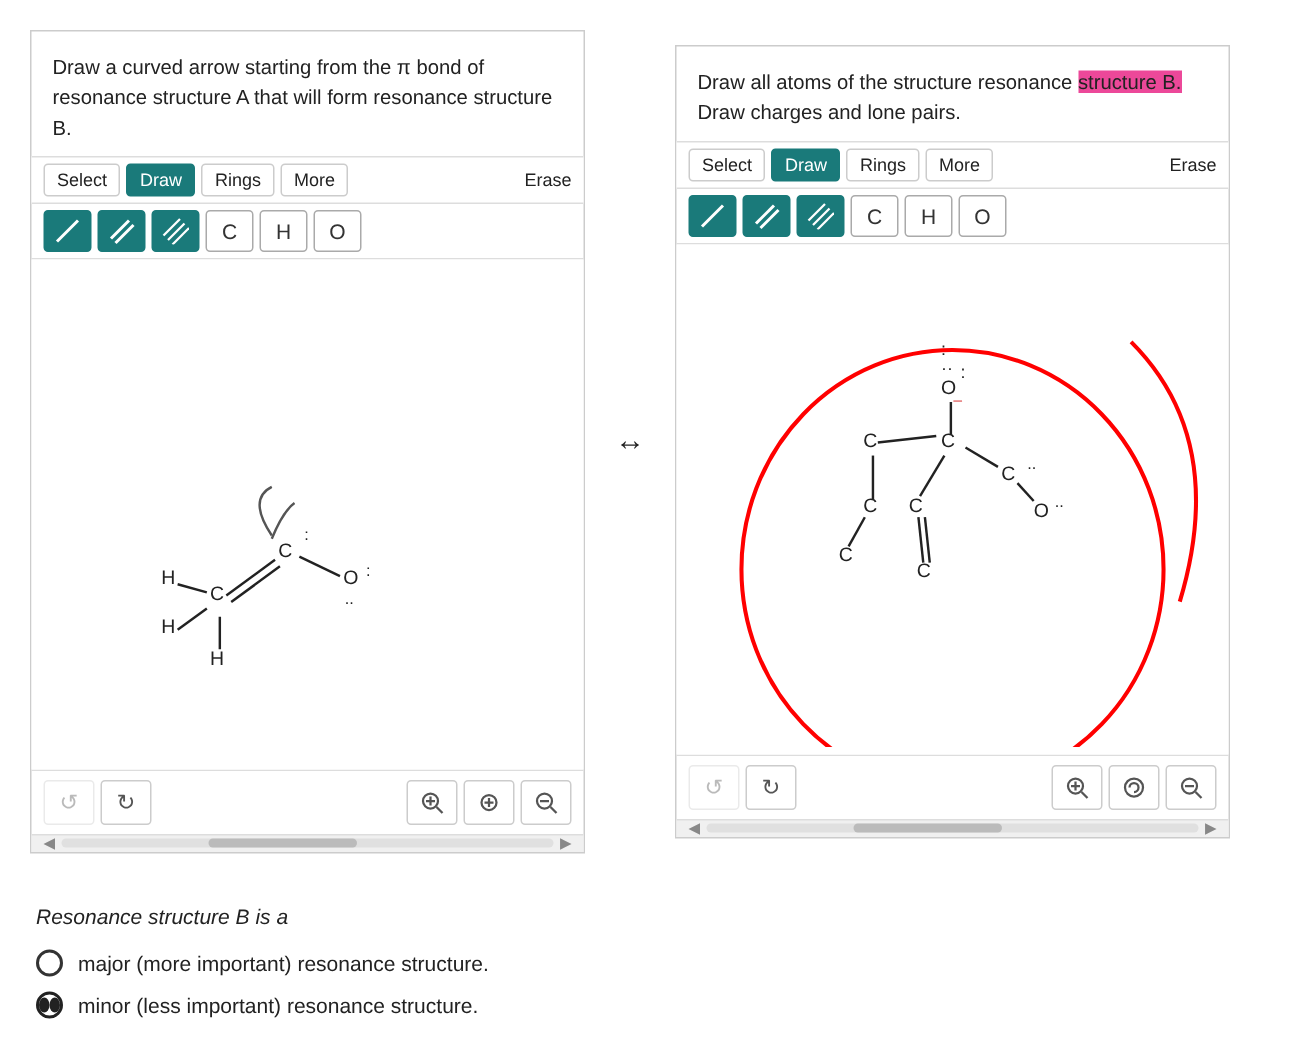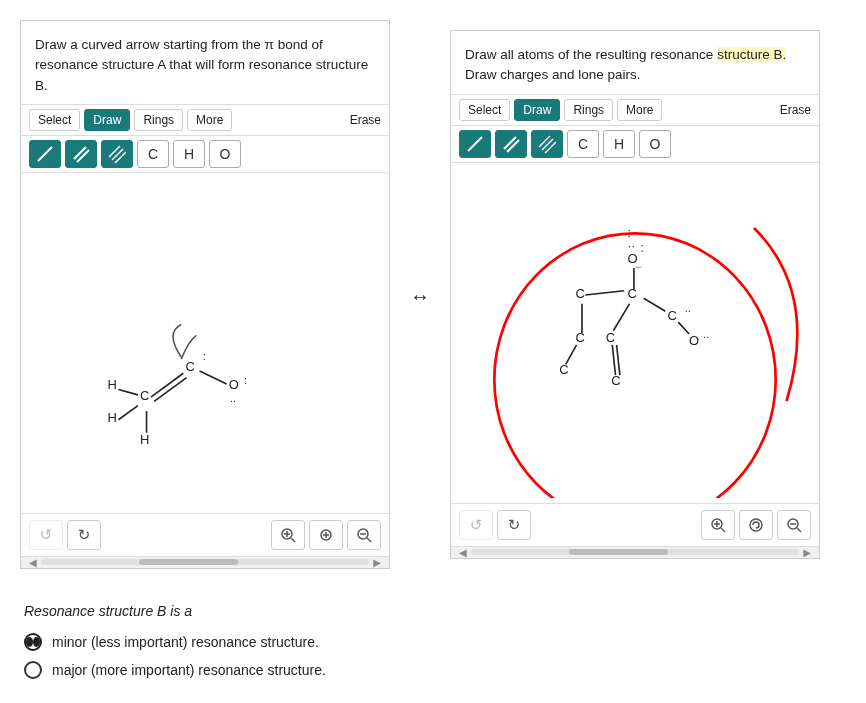--- a/index.html
+++ b/index.html
@@ -53,21 +53,21 @@
       min-width: 40px;
     }
 
     .panel-question {
       padding: 14px 14px 8px 14px;
       font-size: 13.5px;
       line-height: 1.5;
     }
 
     .highlight-yellow {
-      background-color: #fef9c3;
+      background-color: #ec4899;
     }
 
     .toolbar {
       display: flex;
       flex-direction: row;
       align-items: center;
       padding: 4px 8px;
       gap: 4px;
       border-bottom: 1px solid #ddd;
       border-top: 1px solid #ddd;
@@ -374,21 +374,21 @@
         <span class="scroll-arrow">▶</span>
       </div>
     </div>
 
     <div class="arrow-middle">
       <span>↔</span>
     </div>
 
     <div class="panel panel-right">
       <div class="panel-question">
-        <span>Draw all atoms of the resulting resonance</span>
+        <span>Draw all atoms of the structure resonance</span>
         <span class="highlight-yellow">structure B.</span>
         <br>
         <span>Draw charges and lone pairs.</span>
       </div>
 
       <div class="toolbar">
         <button class="toolbar-btn">Select</button>
         <button class="toolbar-btn active">Draw</button>
         <button class="toolbar-btn">Rings</button>
         <button class="toolbar-btn">More</button>
@@ -500,24 +500,24 @@
         </div>
         <span class="scroll-arrow">▶</span>
       </div>
     </div>
   </div>
 
   <div class="bottom-section">
     <div class="resonance-label">Resonance structure B is a</div>
     <div class="radio-group">
       <div class="radio-item">
+        <div class="radio-circle"></div>
+        <span>major (more important) resonance structure.</span>
+      </div>
+      <div class="radio-item">
         <div class="radio-circle selected">
           <div style="width:10px;height:10px;border-radius:50%;background:#222;"></div>
         </div>
         <span>minor (less important) resonance structure.</span>
       </div>
-      <div class="radio-item">
-        <div class="radio-circle"></div>
-        <span>major (more important) resonance structure.</span>
-      </div>
     </div>
   </div>
 </div>
 
 </body></html>

